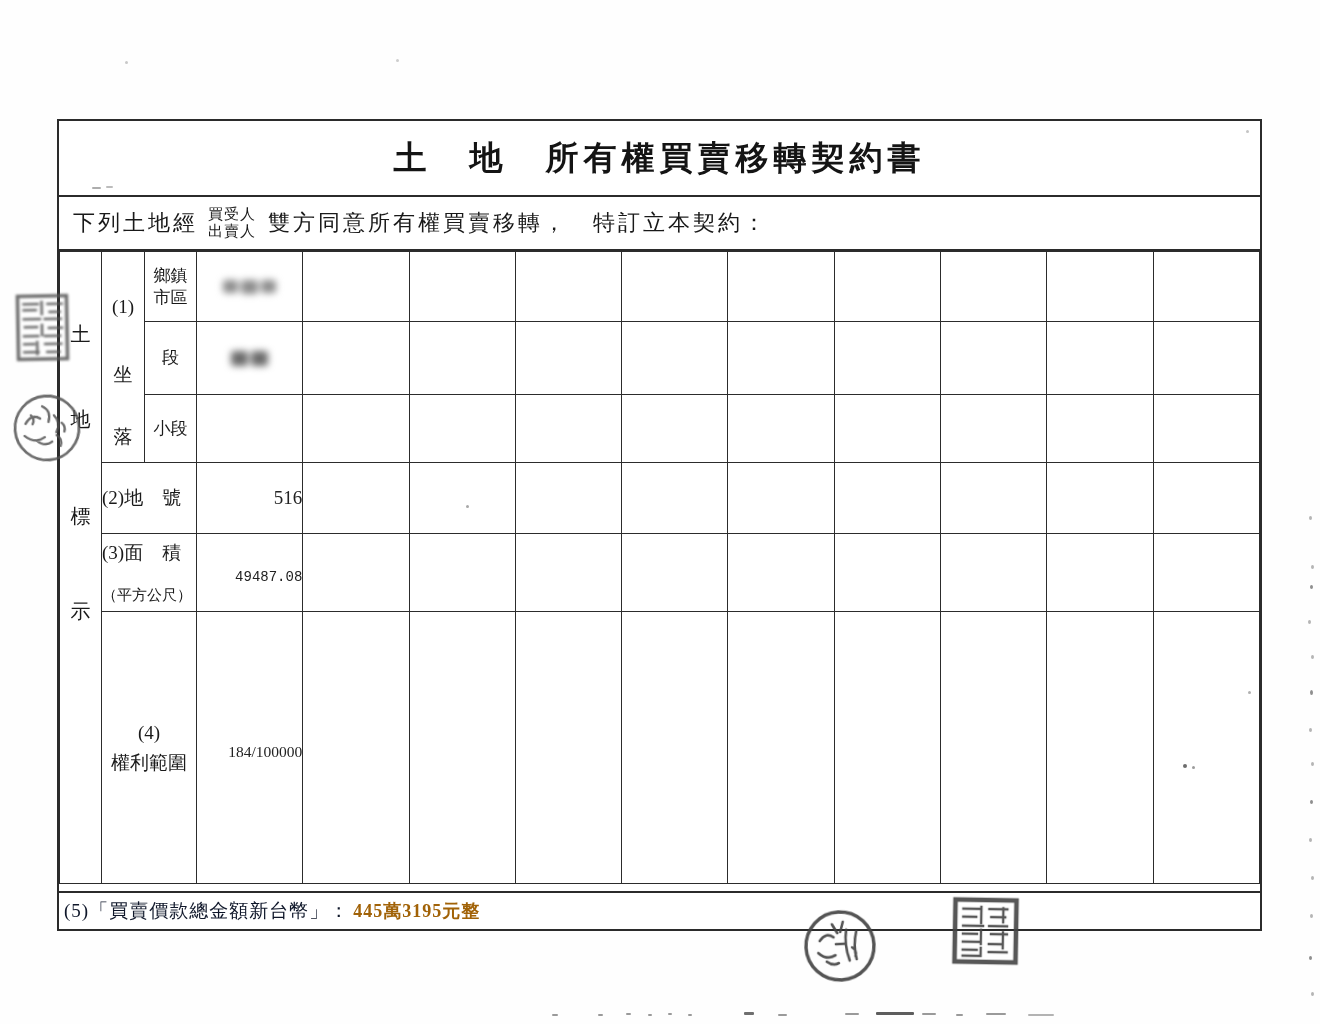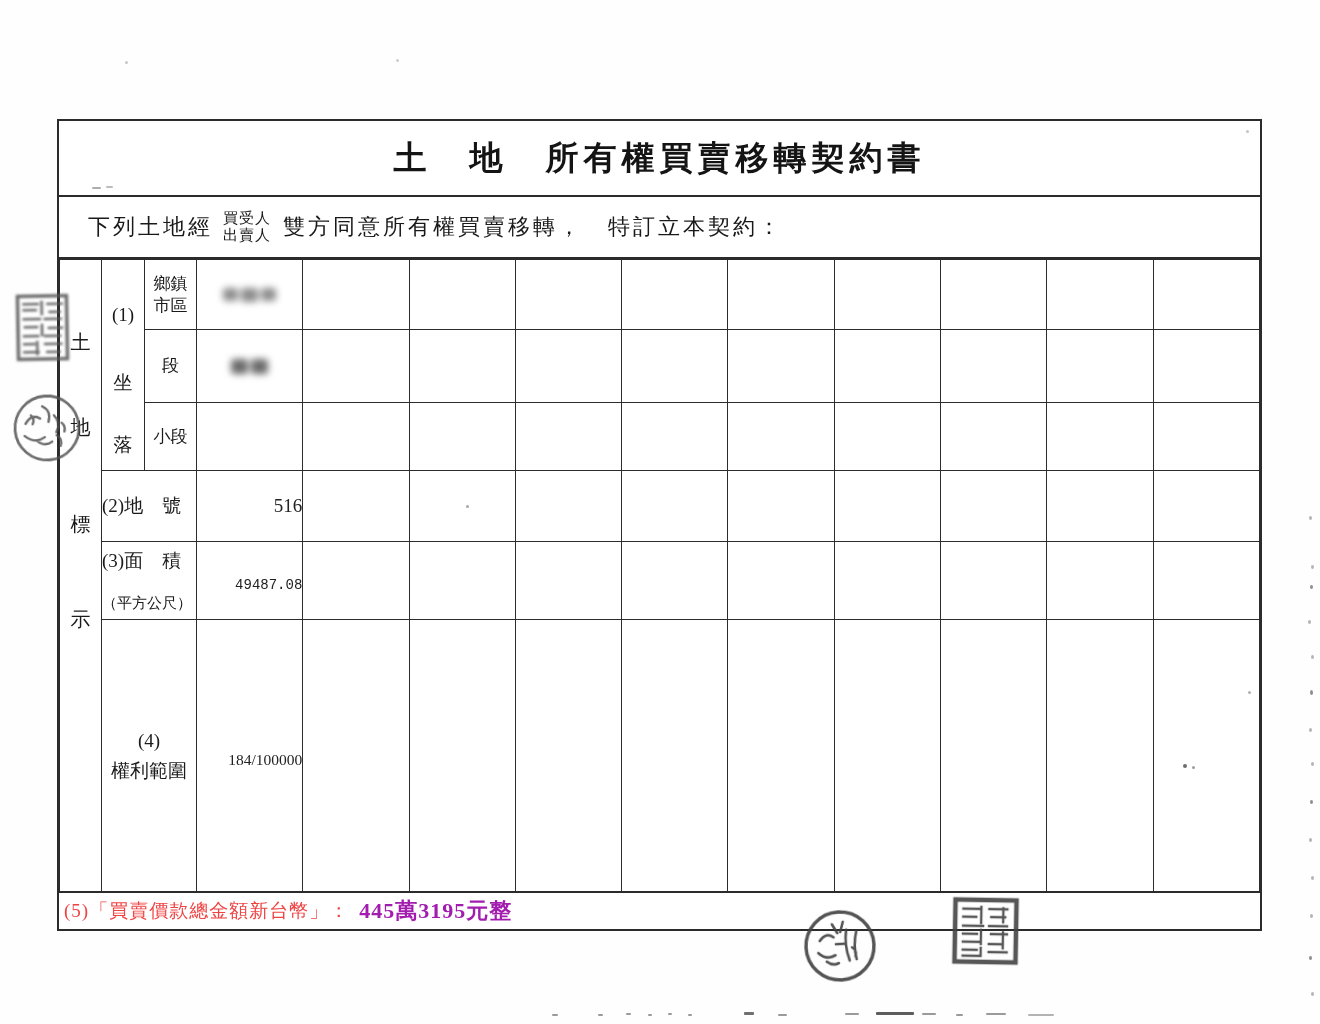--- a/index.html
+++ b/index.html
@@ -4,21 +4,21 @@
 <style>
   html,body{margin:0;padding:0;background:#ffffff;}
   .page{position:relative;width:1320px;height:1024px;background:#fefefe;overflow:hidden;
         font-family:"Liberation Serif","DejaVu Serif",serif;color:#1e1e1e;}
 
   
   .sheet{position:absolute;left:57px;top:119px;width:1201px;height:808px;
          border:2px solid #2b2b2b;background:#fff;}
   .title-row{height:74px;border-bottom:2px solid #2b2b2b;display:flex;align-items:center;justify-content:center;}
   .doc-title{font-size:33px;font-weight:700;letter-spacing:5px;color:#141414;text-align:center;}
-  .intro-row{height:62px;border-bottom:2px solid #2b2b2b;display:flex;align-items:center;padding-left:29px;box-sizing:border-box;}
+  .intro-row{height:54px;border-bottom:2px solid #2b2b2b;display:flex;align-items:center;padding-left:14px;box-sizing:border-box;}
   .intro-prefix,.intro-suffix{font-size:22px;letter-spacing:3px;color:#191919;}
   .party-stack{display:flex;flex-direction:column;justify-content:center;margin:0 12px 0 10px;line-height:1.15;}
   .party-stack span{font-size:15px;letter-spacing:1px;color:#191919;}
 
   
   table.grid{width:100%;height:633px;border-collapse:collapse;table-layout:fixed;}
   table.grid td{border:1.6px solid #2c2c2c;padding:0;vertical-align:middle;}
   td.side{position:relative;}
   td.side b{position:absolute;left:0;width:100%;text-align:center;font-size:20px;font-weight:400;color:#1a1a1a;}
   td.loc{position:relative;}
@@ -35,22 +35,22 @@
 
   
   .redact{display:flex;gap:3px;align-items:center;justify-content:center;filter:blur(3.5px);}
   .redact i{display:block;border-radius:3px;}
   .redact.light i{background:#8d8d8d;}
   .redact.dark i{background:#6b6b6b;}
 
   
   .price-row{position:absolute;left:0;bottom:0;width:100%;height:38px;border-top:2px solid #2b2b2b;
              display:flex;align-items:center;padding-left:5px;box-sizing:border-box;}
-  .price-label{font-size:19px;letter-spacing:1px;color:#ef4444;}
-  .price-value{font-size:22px;font-weight:600;letter-spacing:1px;margin-left:10px;color:#a21caf;}
+  .price-label{font-size:19px;letter-spacing:1px;color:#0f172a;}
+  .price-value{font-size:18px;font-weight:600;letter-spacing:1px;margin-left:4px;color:#a16207;}
 
   
   .seal{position:absolute;pointer-events:none;}
   
   .speck{position:absolute;background:#b5b5b5;border-radius:50%;}
   .dash{position:absolute;background:#9a9a9a;height:2px;border-radius:1px;}
 </style>
 </head>
 <body>
 

